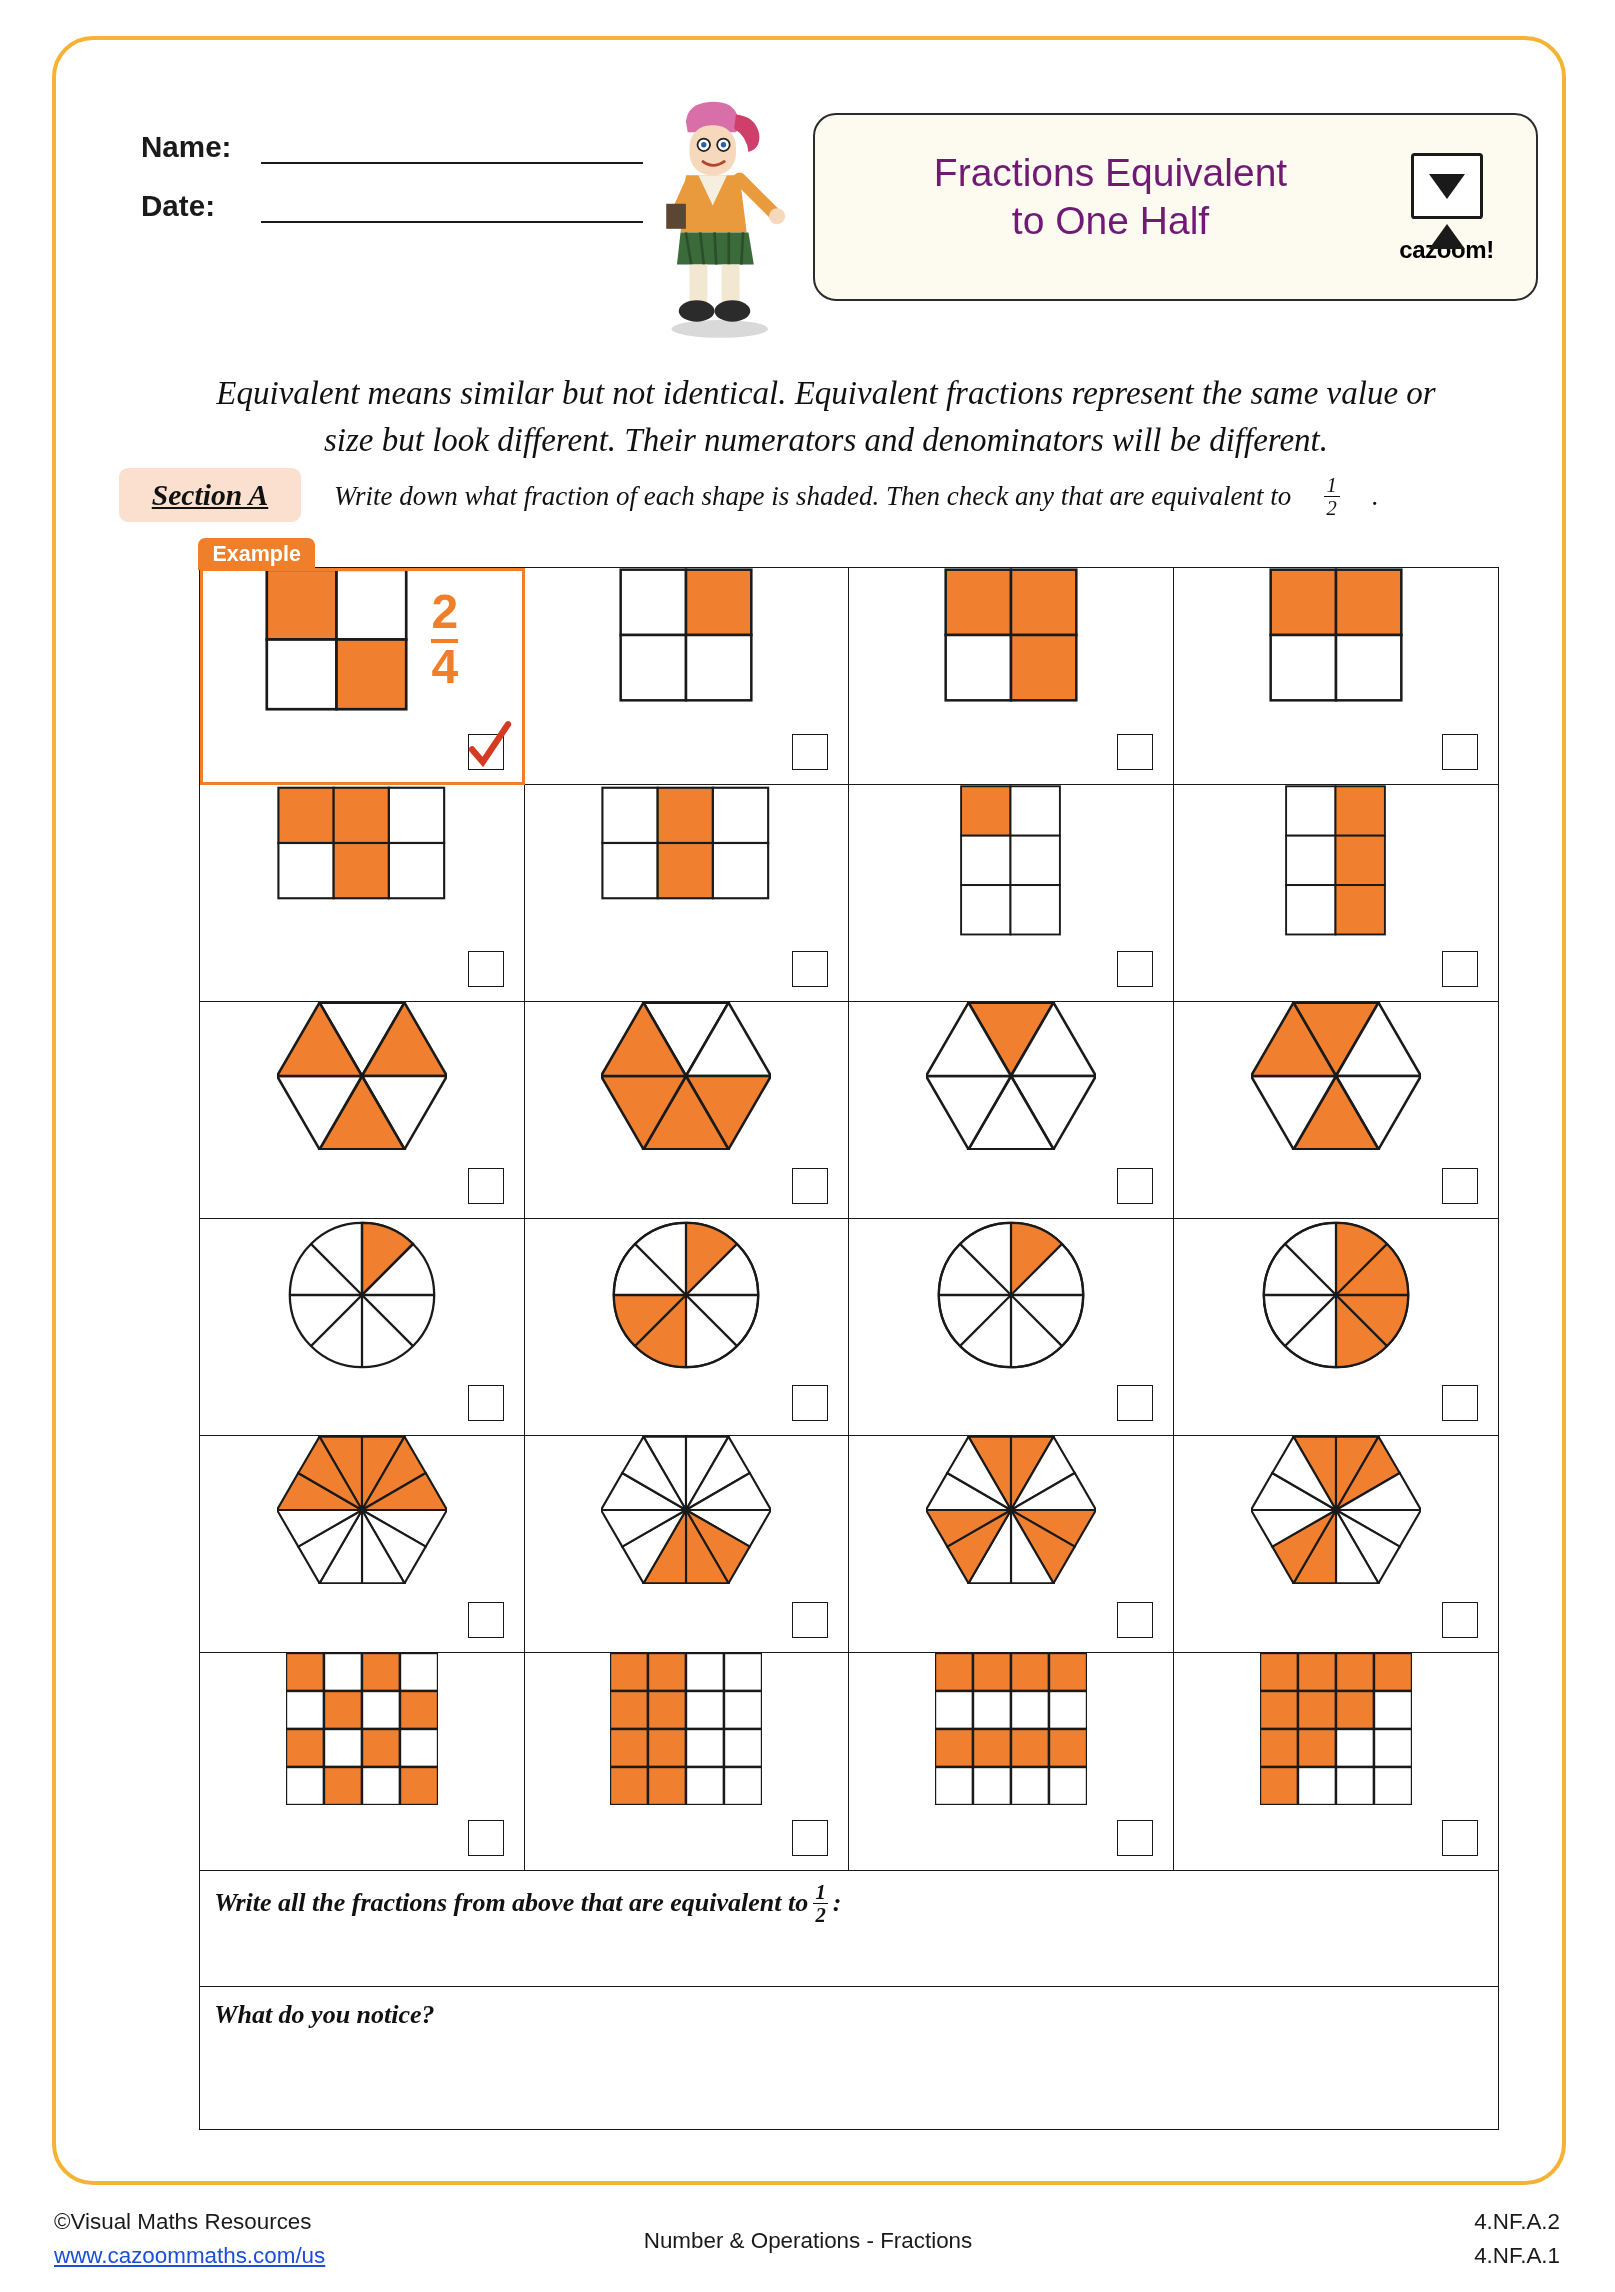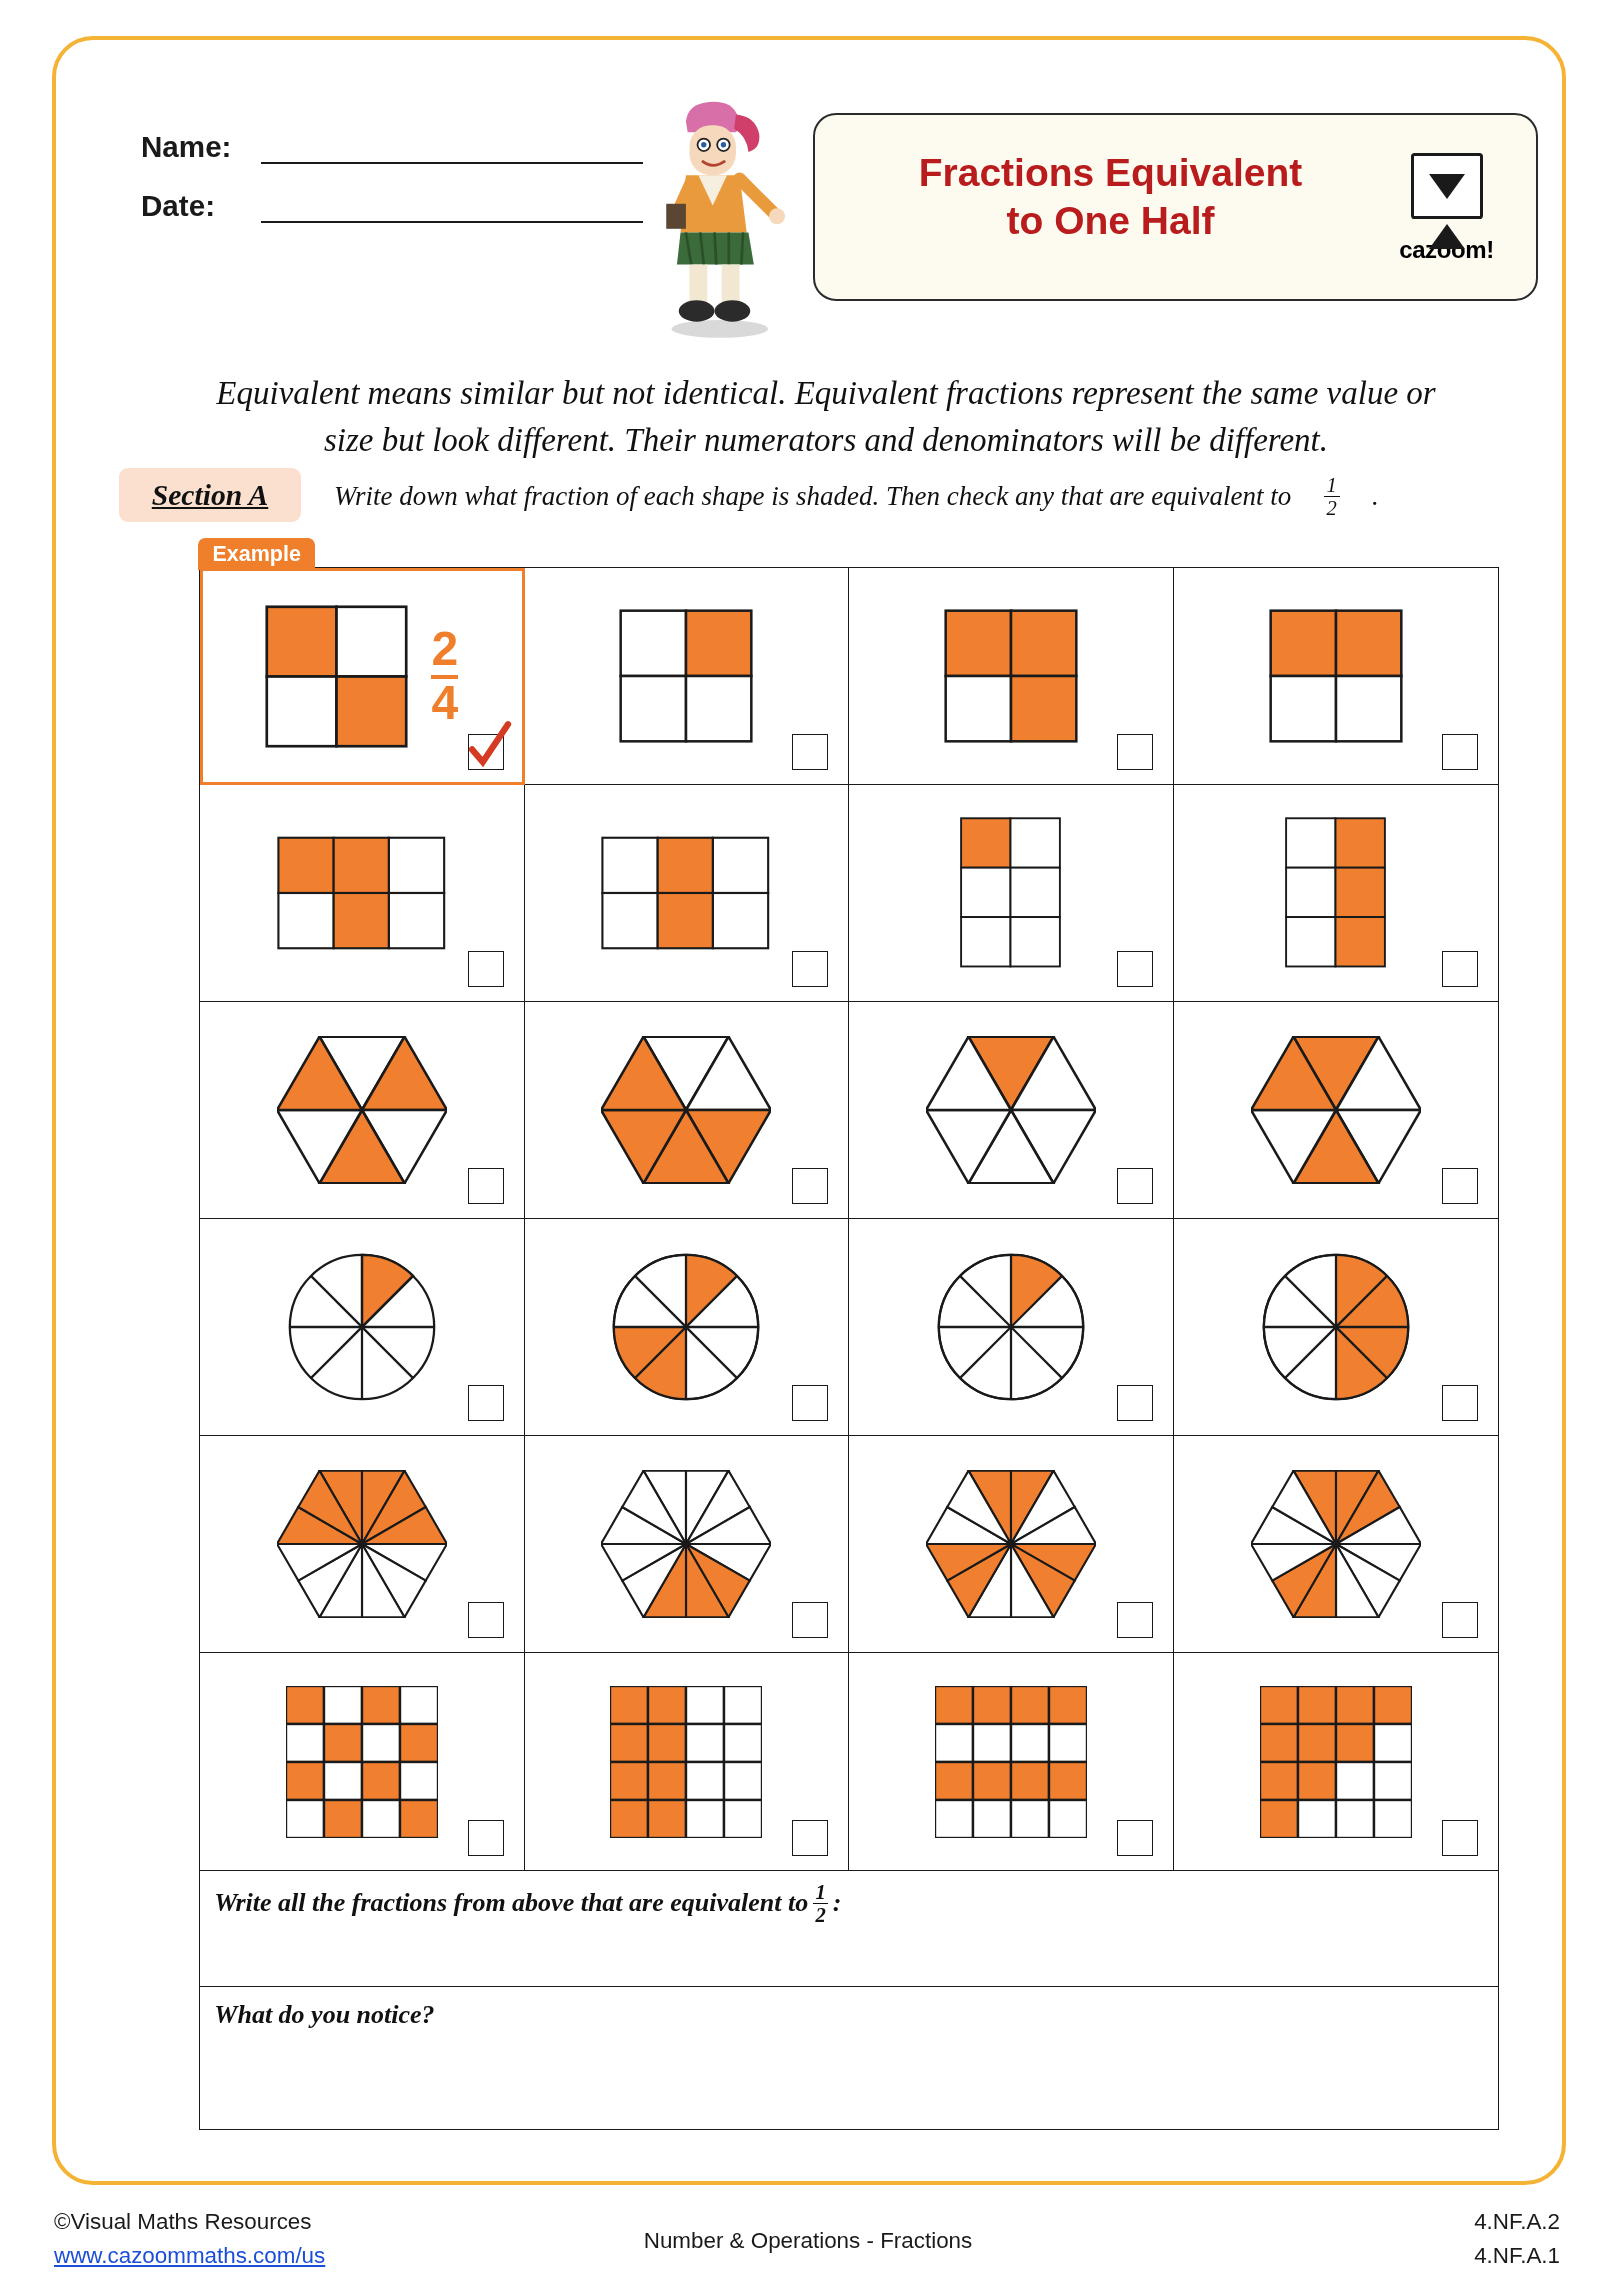--- a/index.html
+++ b/index.html
@@ -29,21 +29,21 @@
 
   .mascot{position:absolute;left:587px;top:49px;width:143px;height:251px;}
 
   .titlebox{
     position:absolute;left:757px;top:73px;width:725px;height:188px;
     border:2.7px solid #2b2b2b;border-radius:23px;background:#fdfaf0;
     box-sizing:border-box;
   }
   .title{
     position:absolute;left:36px;top:34px;width:519px;
-    text-align:center;font-size:39px;font-weight:bold;color:#b91c1c;
+    text-align:center;font-size:39px;font-weight:normal;color:#701a75;
     line-height:1.22;
   }
   .logo{
     position:absolute;right:27px;top:38px;width:125px;height:111px;
     display:flex;flex-direction:column;align-items:center;justify-content:center;
   }
   .logo .hourglass{
     width:66px;height:70px;border:3.6px solid #1a1a1a;border-radius:3.6px;
     display:flex;align-items:center;justify-content:center;background:#fff;
   }
@@ -84,21 +84,21 @@
 
   
   .grid{
     position:absolute;left:143px;top:527px;width:1300px;
     border:1.8px solid #1a1a1a;box-sizing:border-box;
     display:grid;grid-template-columns:repeat(4,1fr);
   }
   .cell{
     height:217px;border-right:1.8px solid #1a1a1a;border-bottom:1.8px solid #1a1a1a;
     box-sizing:border-box;position:relative;
-    display:flex;align-items:center;justify-content:center;
+    display:flex;align-items:flex-start;justify-content:center;
   }
   .cell:nth-child(4n){border-right:none;}
   .grid .cell.lastrow{border-bottom:none;}
   .chk{
     position:absolute;right:19.7px;bottom:14.3px;width:34px;height:34px;
     border:1.8px solid #1a1a1a;background:#fff;
   }
   
   .example-cell{
     outline:3.6px solid #ef7f2a;outline-offset:-3.6px;

